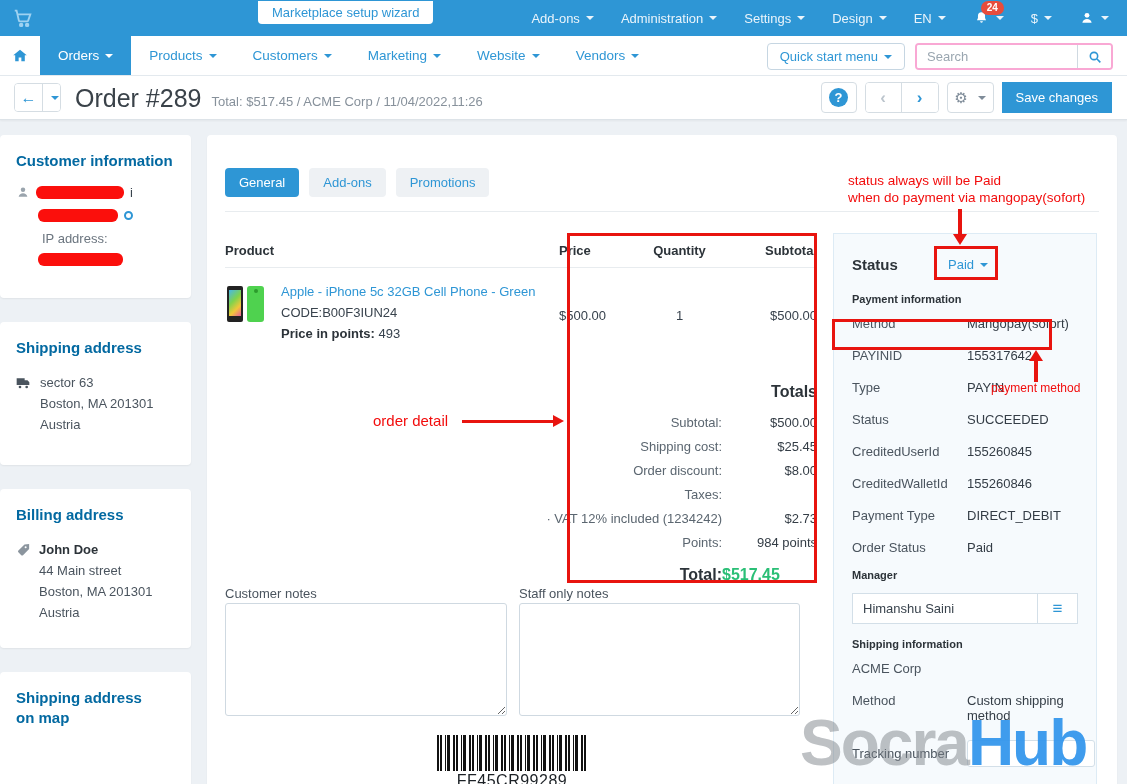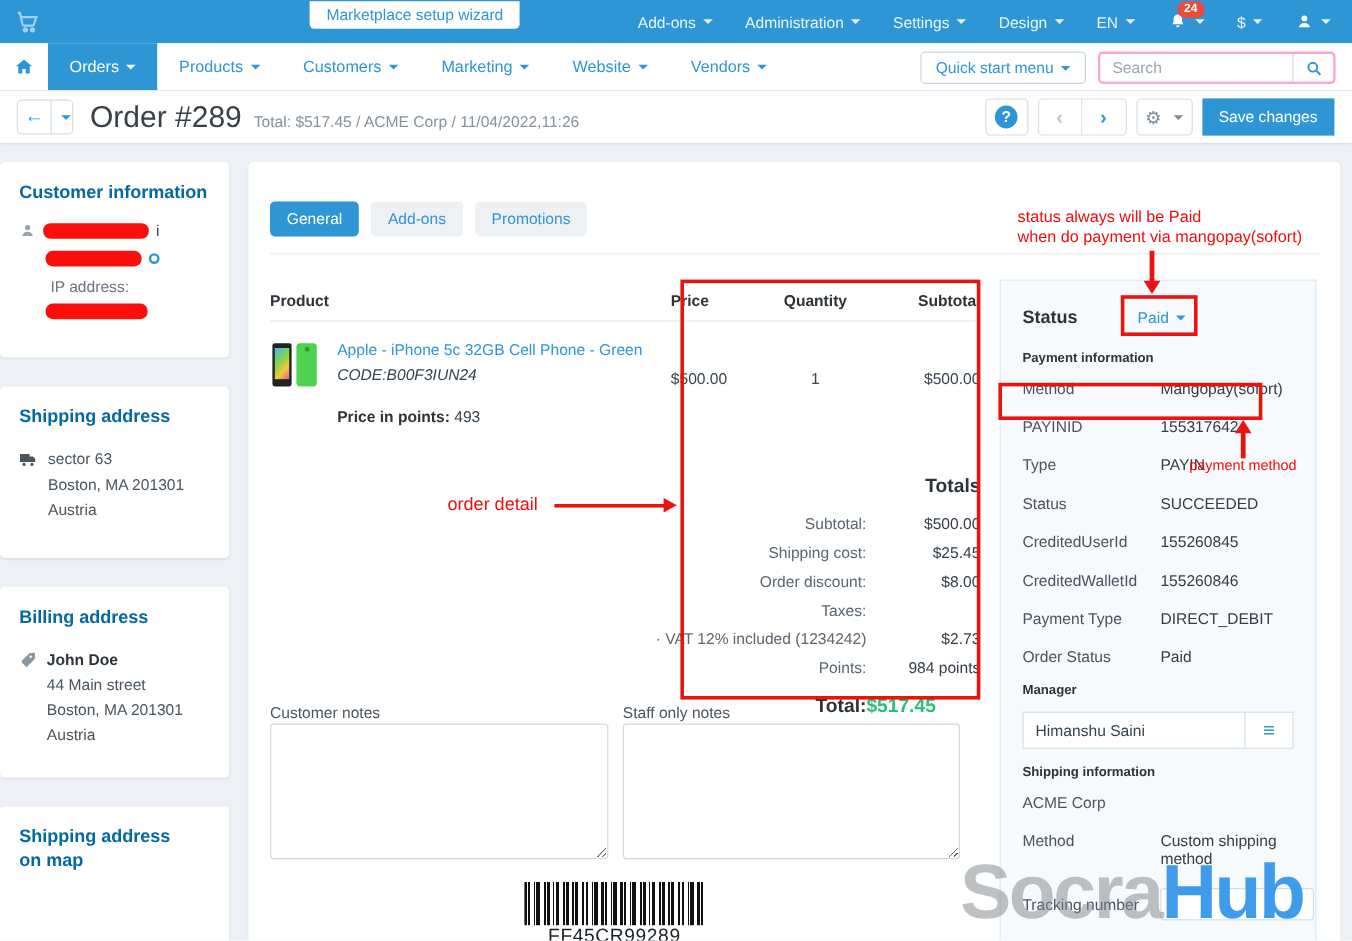--- a/index.html
+++ b/index.html
@@ -88,21 +88,21 @@
   .col-qty{width:85px;text-align:center;}
   .col-sub{width:95px;text-align:right;}
   .ot-row .col-price,.ot-row .col-qty,.ot-row .col-sub{padding-top:24px;}
   .prod-cell{display:flex;gap:12px;}
   .thumb{width:44px;height:40px;position:relative;flex:none;}
   .thumb .ph-front{position:absolute;left:2px;top:2px;width:16px;height:36px;background:#222;border-radius:2px;}
   .thumb .ph-front i{position:absolute;left:2px;top:4px;right:2px;bottom:6px;background:linear-gradient(135deg,#47b7e8 0%,#7fd34d 40%,#f2c73a 70%,#e85c9a 100%);}
   .thumb .ph-back{position:absolute;left:22px;top:2px;width:17px;height:36px;background:#4fd24f;border-radius:3px;}
   .thumb .ph-back i{position:absolute;left:7px;top:3px;width:4px;height:4px;border-radius:50%;background:#2c9c2c;}
   .prod-name{color:var(--accent);font-size:13px;cursor:pointer;display:block;margin-bottom:6px;}
-  .prod-code{color:#39434d;margin-bottom:20px;font-style:italic;}
+  .prod-code{color:#39434d;margin-bottom:6px;}
   .prod-points b{color:#2c3339;}
 
   
   .totals{margin-top:18px;}
   .totals-title{text-align:right;font-size:16px;font-weight:bold;color:#2c3339;margin-bottom:14px;}
   .t-row{display:flex;justify-content:flex-end;align-items:baseline;margin-bottom:9px;}
   .t-label{color:var(--text-soft);text-align:right;}
   .t-value{width:95px;text-align:right;color:#343d46;}
   .t-total{margin-top:16px;}
   .t-total .tt-label{font-size:16px;font-weight:bold;color:#2c3339;text-align:right;}

